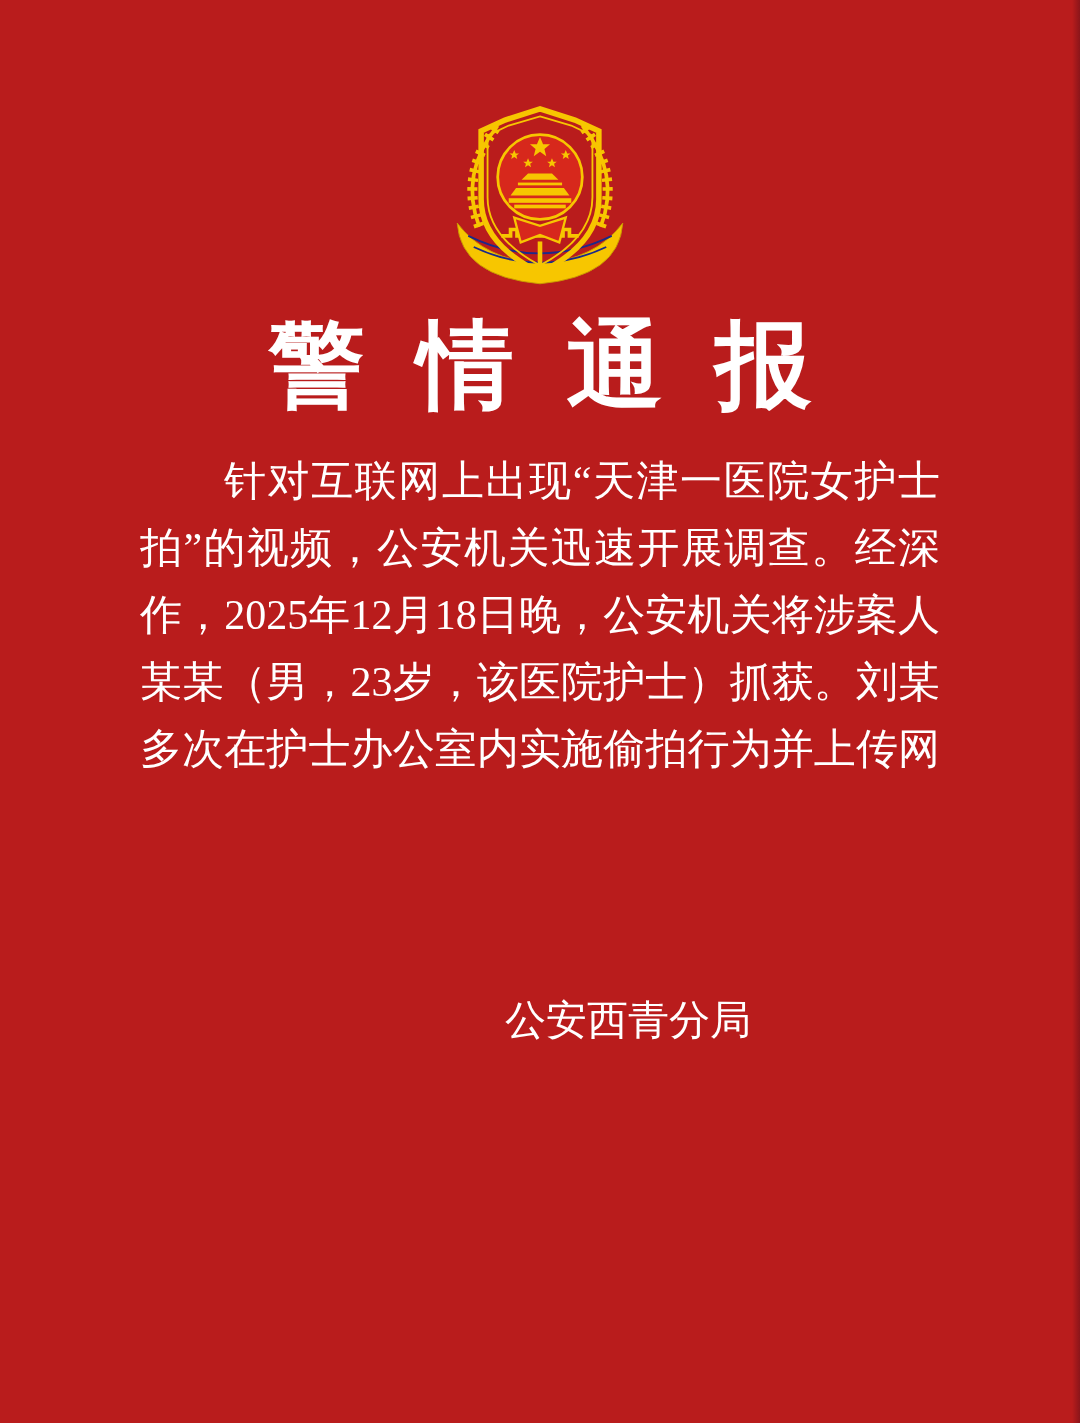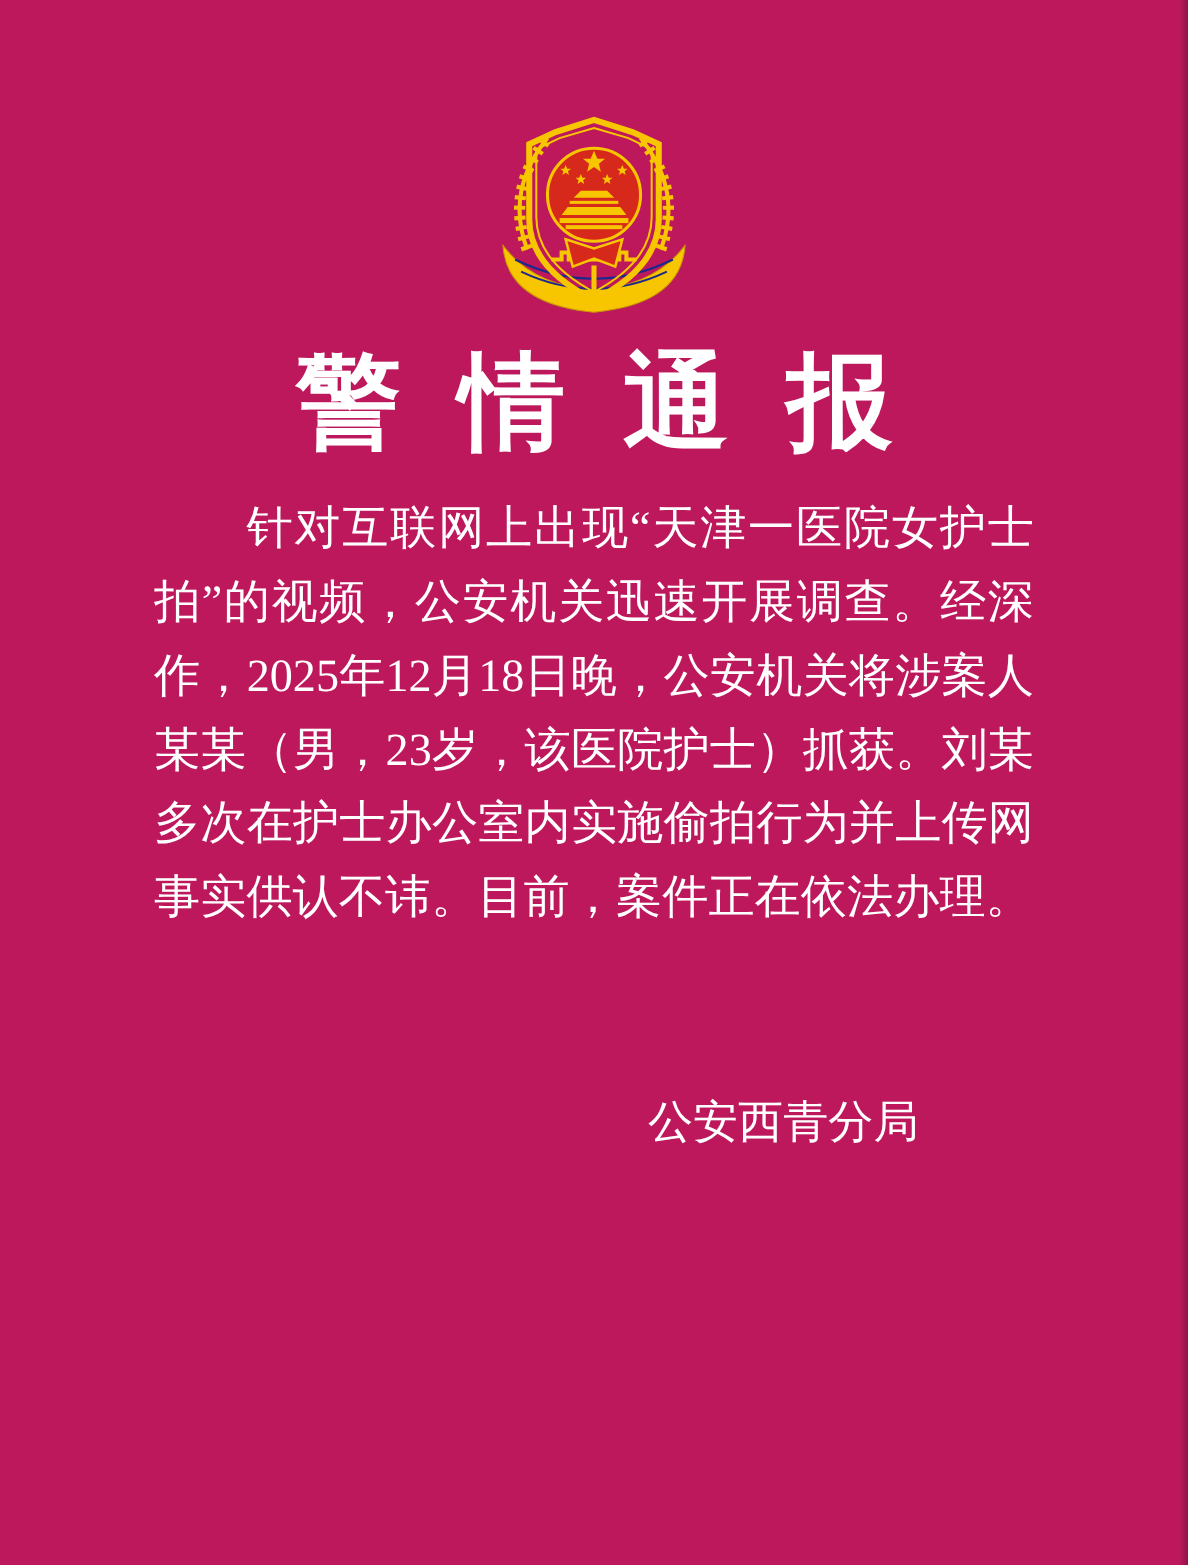--- a/index.html
+++ b/index.html
@@ -1,20 +1,20 @@
 <!DOCTYPE html>
 <html><head>
 <meta charset="utf-8">
 <style>
   html,body{margin:0;padding:0;background:#0d1650;}
   .page{
     position:relative;
     width:1080px;height:1423px;
     margin:0 auto;
-    background:#be185d;
+    background:#b91c1c;
     overflow:hidden;
     font-family:"Liberation Serif","DejaVu Serif",serif;
     color:#ffffff;
   }
   
   .page::after{
     content:"";position:absolute;top:0;right:0;width:8px;height:100%;
     background:linear-gradient(to right, rgba(0,0,0,0), rgba(0,0,20,0.25));
     pointer-events:none;
   }
@@ -36,21 +36,21 @@
     color:#ffffff;
   }
   .body-line{
     text-align:justify;text-align-last:justify;
     height:67px;overflow:hidden;
   }
   .body-line.first{padding-left:84px;}
   .body-line.last{text-align-last:left;}
   .sign-block{
     position:absolute;left:505px;top:985px;width:330px;
-    text-align:right;font-size:41px;line-height:70px;
+    text-align:left;font-size:41px;line-height:70px;
     color:#ffffff;
   }
 </style>
 </head>
 <body>
 
 <div class="page">
 
   <div class="badge-wrap">
     <svg viewBox="0 0 200 215" width="184" height="198" aria-hidden="true">
@@ -94,20 +94,19 @@
   </div>
 
   <div class="title">警情通报</div>
 
   <div class="body-block">
     <div class="body-line first">针对互联网上出现“天津一医院女护士被偷</div>
     <div class="body-line">拍”的视频，公安机关迅速开展调查。经深入工</div>
     <div class="body-line">作，2025年12月18日晚，公安机关将涉案人员刘</div>
     <div class="body-line">某某（男，23岁，该医院护士）抓获。刘某某对</div>
     <div class="body-line">多次在护士办公室内实施偷拍行为并上传网络的</div>
-    <div class="body-line last">事实供认不讳。目前，案件正在依法办理。</div>
   </div>
 
   <div class="sign-block">
     <div>公安西青分局</div>
   </div>
 
 </div>
 
 </body></html>

